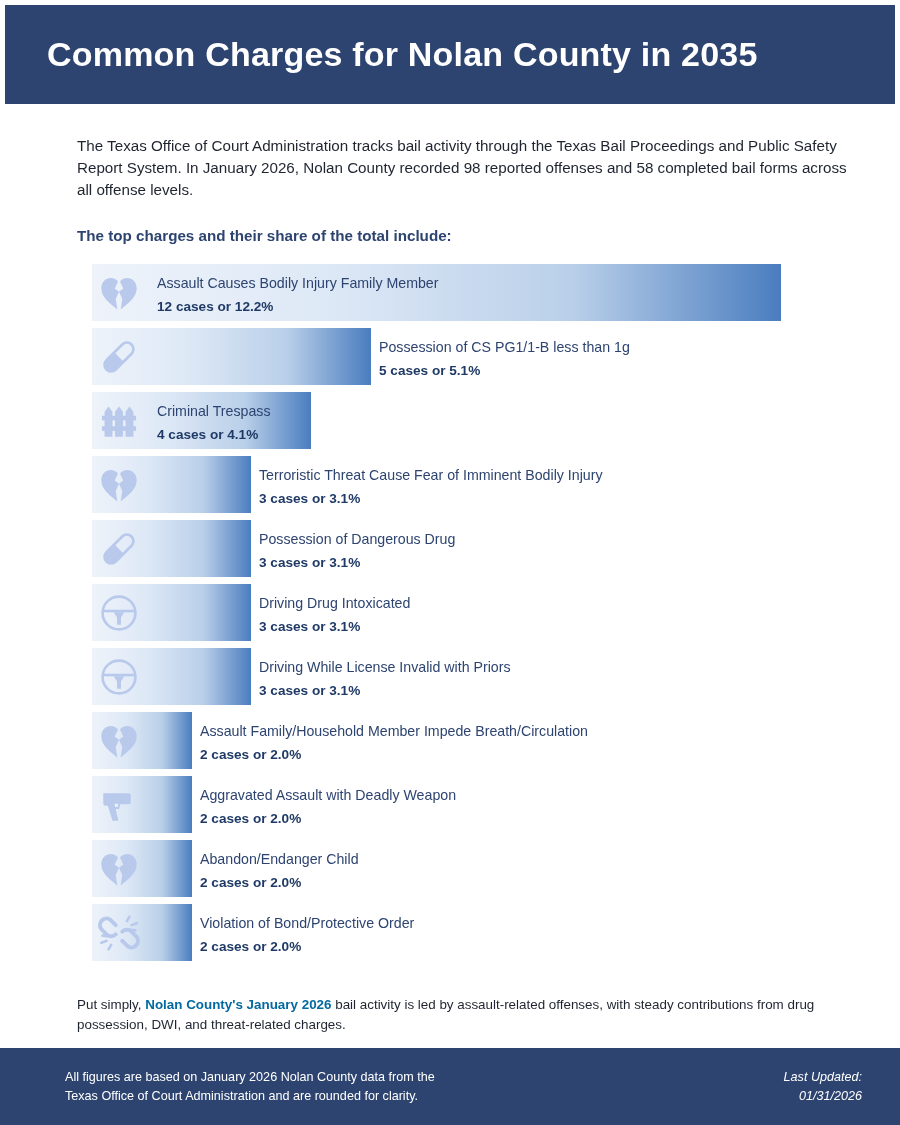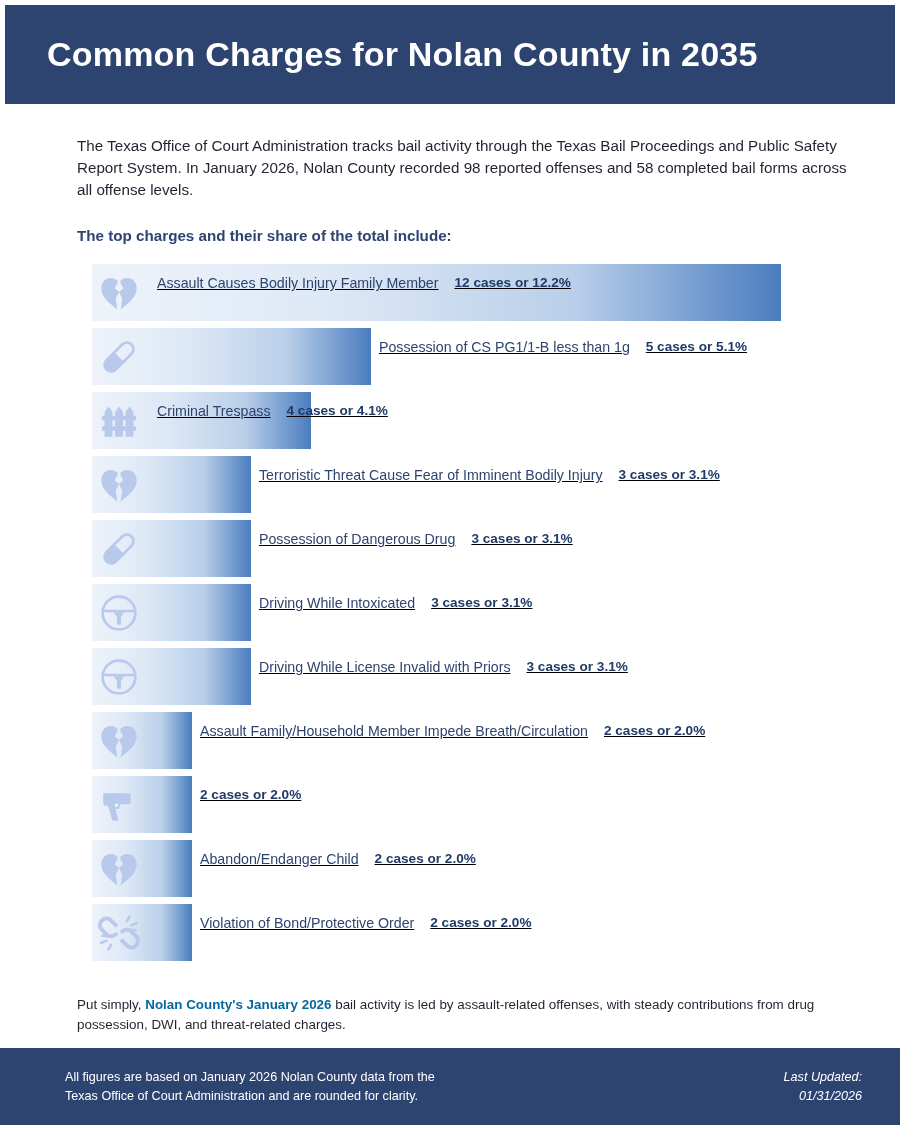--- a/index.html
+++ b/index.html
@@ -91,25 +91,24 @@
     display: flex;
     align-items: center;
     justify-content: center;
     pointer-events: none;
   }
   .bar-icon svg { display: block; }
   .bar-text {
     position: absolute;
     top: 9px;
     display: flex;
-    flex-direction: row;
+    flex-direction: column;
     justify-content: center;
-    gap: 16px;
+    gap: 3px;
     white-space: nowrap;
-    text-decoration: underline;
   }
   .bar-label {
     font-size: 14.2px;
     color: #2e4470;
     line-height: 1.5;
   }
   .bar-value {
     font-size: 13.6px;
     font-weight: bold;
     color: #1f3a66;
@@ -246,21 +245,21 @@
         <div class="bar-row">
           <div class="bar-fill" style="width: 159px;"></div>
           <div class="bar-icon">
             <svg width="42" height="42" viewBox="0 0 64 64">
               <circle cx="32" cy="32" r="25" fill="none" stroke="#b9c9ec" stroke-width="4"></circle>
               <path d="M9 29 H55" stroke="#b9c9ec" stroke-width="4" fill="none"></path>
               <path fill="#b9c9ec" d="M24 31 h16 l-5 8 v11 h-6 V39 Z"></path>
             </svg>
           </div>
           <div class="bar-text" style="left: 251px;">
-            <div class="bar-label">Driving While Intoxicated</div>
+            <div class="bar-label">Driving Drug Intoxicated</div>
             <div class="bar-value">3 cases or 3.1%</div>
           </div>
         </div>
         <div class="bar-row">
           <div class="bar-fill" style="width: 159px;"></div>
           <div class="bar-icon">
             <svg width="42" height="42" viewBox="0 0 64 64">
               <circle cx="32" cy="32" r="25" fill="none" stroke="#b9c9ec" stroke-width="4"></circle>
               <path d="M9 29 H55" stroke="#b9c9ec" stroke-width="4" fill="none"></path>
               <path fill="#b9c9ec" d="M24 31 h16 l-5 8 v11 h-6 V39 Z"></path>
@@ -286,20 +285,21 @@
         </div>
         <div class="bar-row">
           <div class="bar-fill" style="width: 100px;"></div>
           <div class="bar-icon">
             <svg width="42" height="42" viewBox="0 0 64 64">
               <path fill="#b9c9ec" d="M8 14 H46 a4 4 0 0 1 4 4 V28 a3 3 0 0 1 -3 3 H34 l-2 7 h-5 l4 18 h-9 L15 33 h-3 a4 4 0 0 1 -4 -4 Z"></path>
               <path fill="#eaf0fa" d="M25 30 h6 l-1 5 h-4 Z"></path>
             </svg>
           </div>
           <div class="bar-text" style="left: 192px;">
+            <div class="bar-label">Aggravated Assault with Deadly Weapon</div>
             <div class="bar-value">2 cases or 2.0%</div>
           </div>
         </div>
         <div class="bar-row">
           <div class="bar-fill" style="width: 100px;"></div>
           <div class="bar-icon">
             <svg width="42" height="42" viewBox="0 0 64 64">
               <path fill="#b9c9ec" d="M29.5 57 C20 49 5 39 5 25 C5 15 12 9 19.5 9 C24 9 28 11 30.5 14.5 L25.5 25 L32 30 L27 41 Z"></path>
               <path fill="#b9c9ec" d="M34.5 57 C44 49 59 39 59 25 C59 15 52 9 44.5 9 C40 9 36 11 33.5 14.5 L38.5 25 L32 30 L37 41 Z"></path>
             </svg>

